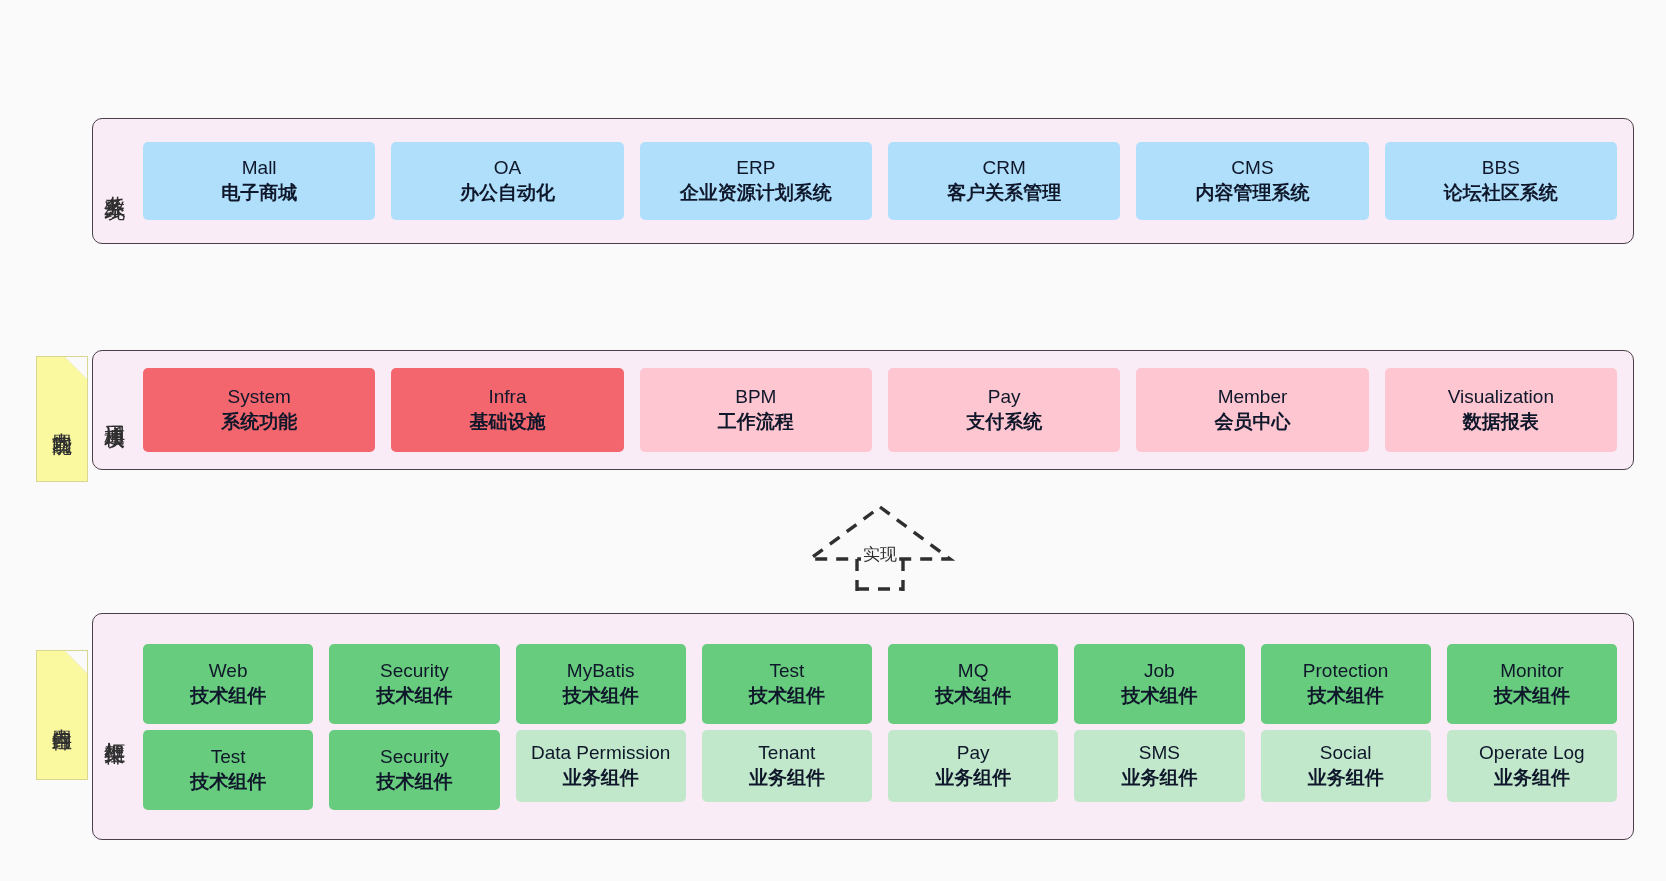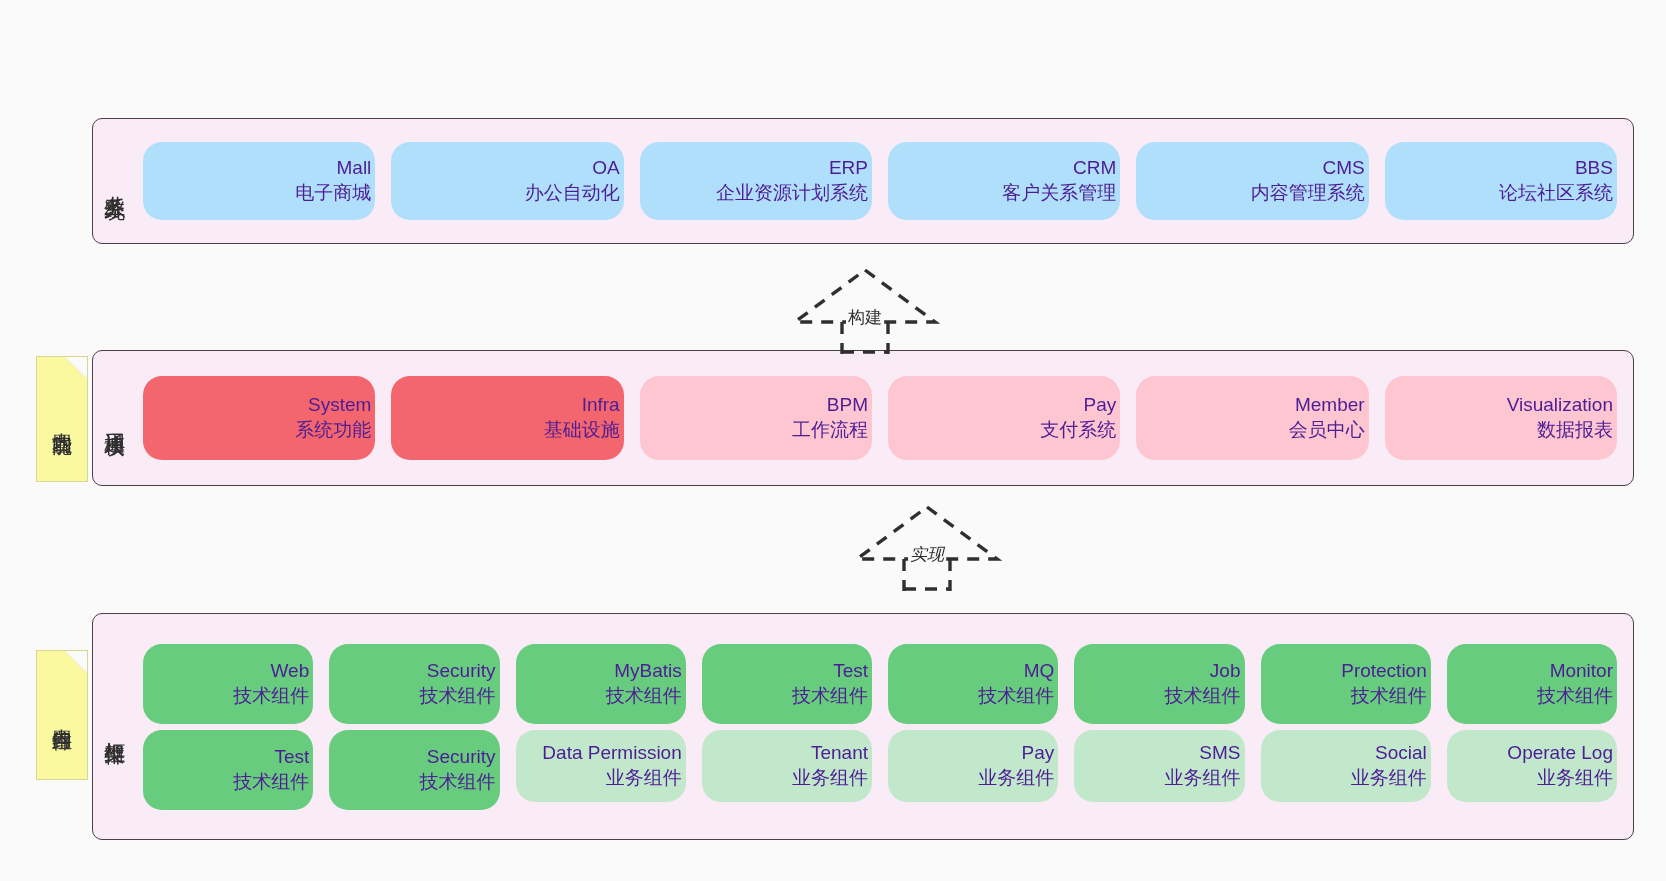--- a/index.html
+++ b/index.html
@@ -55,34 +55,34 @@
     display: flex;
     width: 100%;
     align-items: stretch;
     justify-content: space-between;
     gap: 16px;
   }
 
   
   .card {
     flex: 1 1 0;
-    border-radius: 19px;
+    border-radius: 5px;
     display: flex;
     flex-direction: column;
-    align-items: flex-end;
+    align-items: center;
     justify-content: center;
     text-align: center;
     font-size: 19px;
     line-height: 1.3;
-    color: #4c1d95;
+    color: #0f172a;
     padding: 6px 4px;
     min-width: 0;
   }
   .card .l1 { display: block; }
-  .card .l2 { display: block; }
+  .card .l2 { display: block; font-weight: bold; }
   .card.blue   { background: #b0dffc; height: 78px; }
   .card.red    { background: #f4666e; height: 84px; }
   .card.pink   { background: #fec6d0; height: 84px; }
   .card.green  { background: #68cc7e; height: 80px; }
   .card.lgreen { background: #c2e8cb; height: 72px; }
 
   
   .sticky {
     position: absolute;
     background: #faf9a0;
@@ -157,35 +157,28 @@
         <span class="l2">内容管理系统</span>
       </div>
       <div class="card blue">
         <span class="l1">BBS</span>
         <span class="l2">论坛社区系统</span>
       </div>
 
     </div>
   </div>
 
-  <div class="arrow" style="left:790px; top:266px; width:150px; height:88px;">
-    <svg width="150" height="88" viewBox="0 0 150 88">
-      <path d="M 75 4 L 145 56 L 5 56 Z" fill="#fafafa" stroke="#2f2f2f" stroke-width="3.4" stroke-dasharray="12 9" stroke-linejoin="miter"></path>
-      <path d="M 52 56 L 52 88 M 98 56 L 98 88 M 52 86 L 98 86" fill="none" stroke="#2f2f2f" stroke-width="3.4" stroke-dasharray="12 9"></path>
-    </svg>
-    <span class="lbl" style="top:40px;">构建</span>
-  </div>
 
   <div class="sticky" style="left:36px; top:356px; height:126px;">
     <span>内置功能</span>
     <span class="fold"></span>
     <span class="fold-edge"></span>
   </div>
 
-  <div class="layer" style="left:92px; top:350px; width:1542px; height:136px;">
+  <div class="layer" style="left:92px; top:350px; width:1542px; height:120px;">
     <div class="layer-title">通用模块</div>
     <div class="layer-body">
 
       <div class="card red">
         <span class="l1">System</span>
         <span class="l2">系统功能</span>
       </div>
       <div class="card red">
         <span class="l1">Infra</span>
         <span class="l2">基础设施</span>
@@ -203,21 +196,21 @@
         <span class="l2">会员中心</span>
       </div>
       <div class="card pink">
         <span class="l1">Visualization</span>
         <span class="l2">数据报表</span>
       </div>
 
     </div>
   </div>
 
-  <div class="arrow" style="left:852px; top:503px; width:150px; height:88px;font-style:italic;">
+  <div class="arrow" style="left:805px; top:503px; width:150px; height:88px;">
     <svg width="150" height="88" viewBox="0 0 150 88">
       <path d="M 75 4 L 145 56 L 5 56 Z" fill="#fafafa" stroke="#2f2f2f" stroke-width="3.4" stroke-dasharray="12 9" stroke-linejoin="miter"></path>
       <path d="M 52 56 L 52 88 M 98 56 L 98 88 M 52 86 L 98 86" fill="none" stroke="#2f2f2f" stroke-width="3.4" stroke-dasharray="12 9"></path>
     </svg>
     <span class="lbl" style="top:40px;">实现</span>
   </div>
 
   <div class="sticky" style="left:36px; top:650px; height:130px;">
     <span>内置组件</span>
     <span class="fold"></span>

